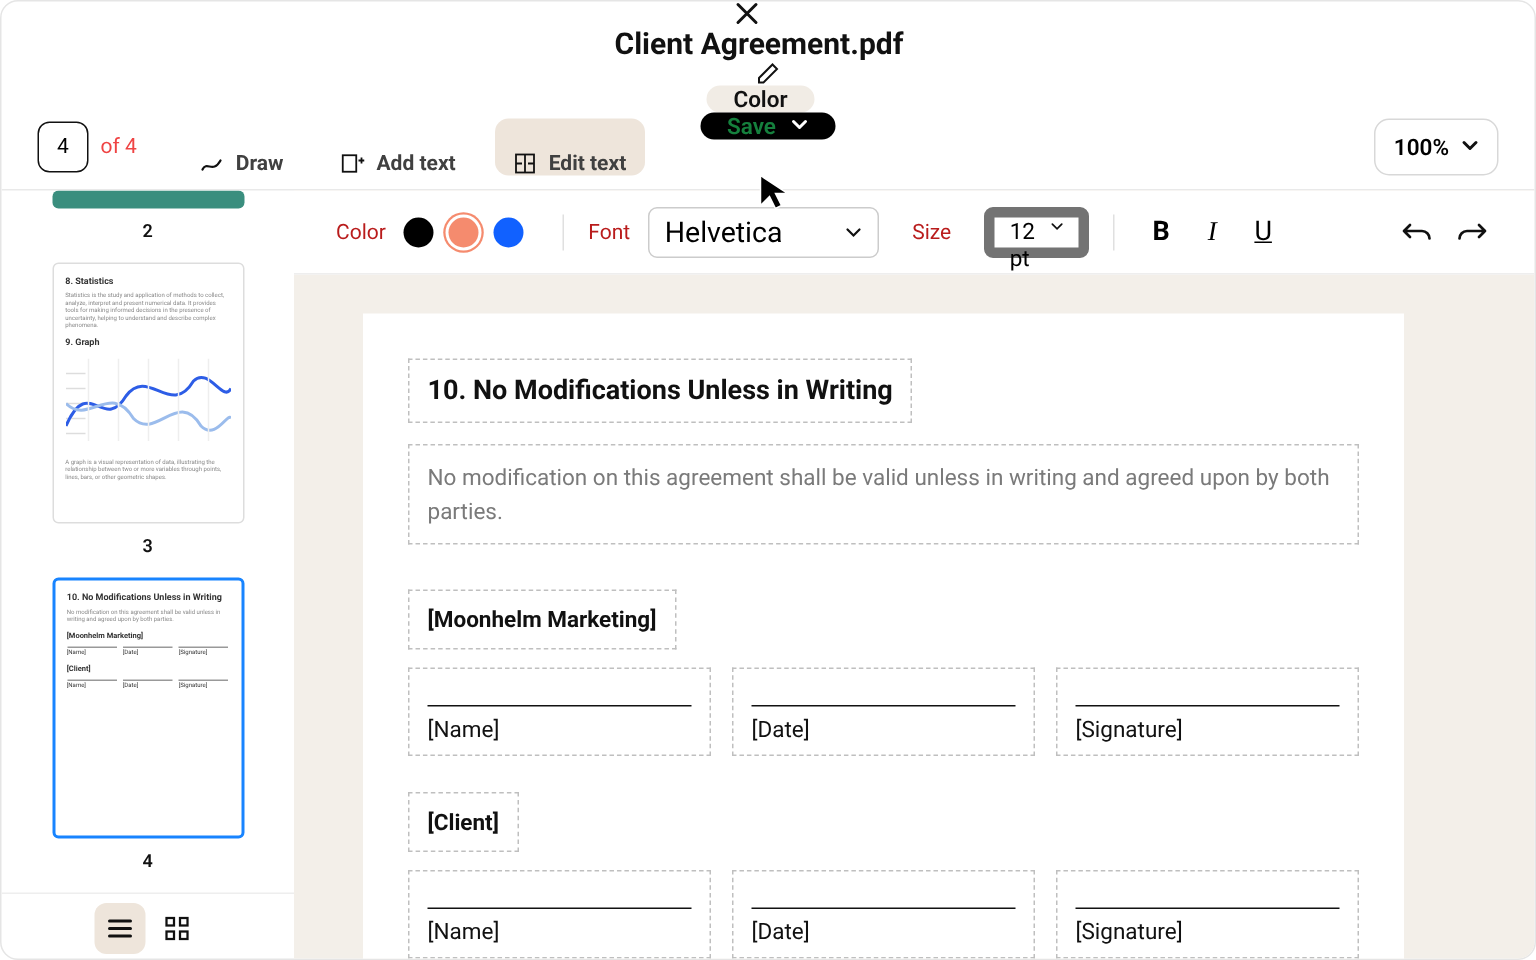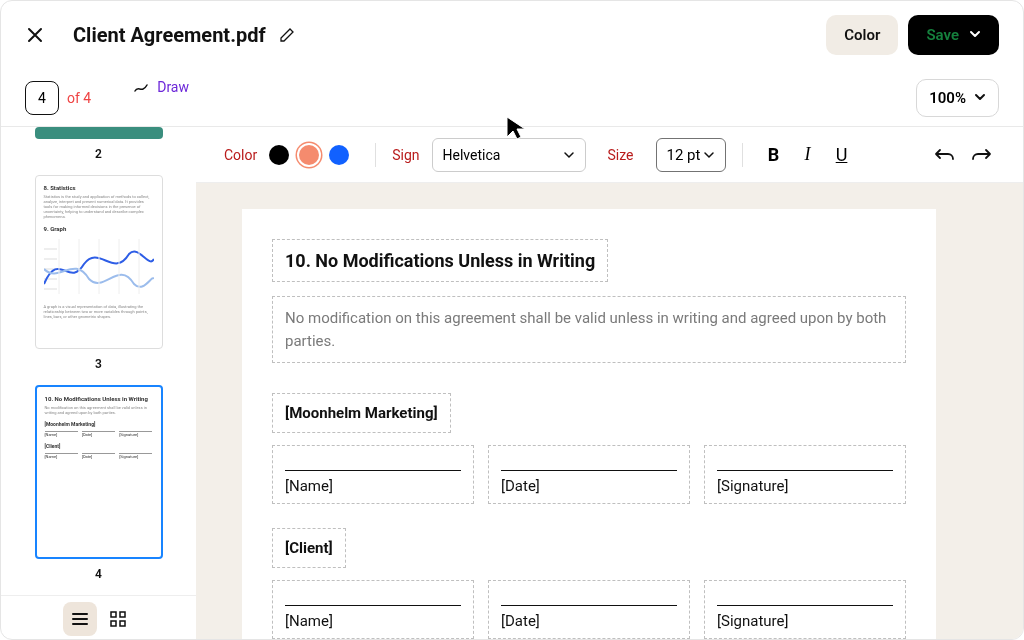--- a/index.html
+++ b/index.html
@@ -1,30 +1,30 @@
 <!DOCTYPE html>
 <html><head>
 <meta charset="utf-8">
 <style>
   * { box-sizing: border-box; margin: 0; padding: 0; }
   body { font-family: -apple-system, BlinkMacSystemFont, "Segoe UI", Roboto, Helvetica, Arial, sans-serif; width: 1024px; height: 640px; overflow: hidden; background: #fff; border: 1px solid #e5e5e5; border-radius: 12px; position: relative; }
-  .titlebar { display: flex; align-items: center; height: 68px; padding: 0 24px; }
+  .titlebar { display: flex; align-items: center; height: 68px; padding: 0 24px; flex-direction: column; }
   .close-x { width: 20px; height: 20px; margin-right: 28px; cursor: pointer; display:flex; align-items:center; justify-content:center; }
   .title { font-size: 20px; font-weight: 700; color: #111; margin-right: 12px; }
   .edit-pencil { width: 18px; height: 18px; display:flex; align-items:center; justify-content:center; }
   .titlebar-spacer { flex: 1; }
   .btn { height: 40px; border-radius: 10px; font-size: 15px; font-weight: 600; padding: 0 18px; display: inline-flex; align-items: center; cursor: pointer; }
   .btn-cancel { background: #f1ece5; color: #111; margin-right: 10px; }
   .btn-save { background: #000; color: #15803d; }
   .btn-save .chev { margin-left: 10px; }
 
   .toolbar { display: flex; align-items: center; height: 58px; padding: 0 24px; border-bottom: 1px solid #e9e9e9; }
   .page-box { border: 1.5px solid #111; border-radius: 8px; width: 34px; height: 34px; display:flex; align-items:center; justify-content:center; font-size: 14px; margin-right: 8px; }
   .of-text { font-size: 14px; color: #ef4444; margin-right: 30px; }
-  .tbtn { display:inline-flex; align-items:flex-start; height:38px; padding: 0 12px; border-radius: 9px; font-size: 14px; color: #6d28d9; margin-right: 14px; cursor:pointer; }
+  .tbtn { display:inline-flex; align-items:flex-end; height:38px; padding: 0 12px; border-radius: 9px; font-size: 14px; color: #404040; margin-right: 14px; cursor:pointer;font-weight:bold; }
   .tbtn .ic { width:16px; height:16px; margin-right: 8px; display:flex; align-items:center; justify-content:center; }
   .tbtn.active { background: #eee5db; }
   .tbtn.sign .chev { margin-left: 6px; }
   .toolbar-spacer { flex:1; }
   .zoom { border: 1px solid #d8d8d8; border-radius: 10px; height: 38px; padding: 0 12px; display:flex; align-items:center; font-size:15px; font-weight:600; }
   .zoom .chev { margin-left: 8px; }
 
   .cursor { position: absolute; left: 504px; top: 114px; pointer-events: none; z-index: 100; }
 
   .workarea { display: flex; height: 514px; }
@@ -42,22 +42,22 @@
   .bb-btn.on { background:#eee5db; }
 
   .editor { flex:1; background:#f3efe9; display:flex; flex-direction:column; overflow:hidden; }
   .format-bar { height:56px; background:#fff; display:flex; align-items:center; padding: 0 28px; border-bottom:1px solid #eee; }
   .lbl { font-size:14px; color:#b91c1c; margin-right:12px; }
   .swatch { width:20px; height:20px; border-radius:50%; margin-right:10px; cursor:pointer; }
   .sw-black { background:#000; }
   .sw-orange { background:#f58b6e; box-shadow:0 0 0 2px #fff, 0 0 0 3.5px #f58b6e; }
   .sw-blue { background:#1161ff; }
   .divider { width:1px; height:24px; background:#e0e0e0; margin: 0 16px; }
-  .font-select { border:1px solid #ccc; border-radius:6px; height:34px; width:154px; padding:0 10px; display:flex; align-items:center; justify-content:space-between; font-size:14px; cursor:pointer; }
-  .size-select { border:1px solid #737373; border-radius:6px; height:34px; width:70px; padding:0 10px; display:flex; align-items:center; justify-content:space-between; font-size:15px; cursor:pointer; margin-left:10px; }
+  .font-select { border:1px solid #ccc; border-radius:6px; height:34px; width:154px; padding:0 10px; display:flex; align-items:center; justify-content:space-between; font-size:19px; cursor:pointer; }
+  .size-select { border:7px solid #737373; border-radius:6px; height:34px; width:70px; padding:0 10px; display:flex; justify-content:space-between; font-size:15px; cursor:pointer; margin-left:10px; }
   .fmt-btn { width:30px; height:30px; display:flex; align-items:center; justify-content:center; cursor:pointer; margin-right:4px; font-size:18px;}
   .fmt-b { font-weight:700; }
   .fmt-i { font-style:italic; font-family: Georgia, serif; }
   .fmt-u { text-decoration: underline; }
   .format-spacer { flex:1; }
   .undo, .redo { width:28px; height:28px; display:flex; align-items:center; justify-content:center; cursor:pointer; margin-left:8px; }
 
   .canvas-wrap { flex:1; overflow:hidden; padding:26px 32px 0 46px; }
   .page { background:#fff; width:694px; min-height:600px; padding:30px; }
   .edit-box { border:1.5px dashed #bfbfbf; padding:10px 12px; display:inline-block; font-size:15px; color:#111; }
@@ -104,20 +104,38 @@
   <div class="of-text">of 4</div>
 
   <div class="tbtn">
     <span class="ic">
         <svg width="16" height="16" viewBox="0 0 16 16">
           <path d="M2 12 C5 6 9 15 14 6" stroke="#111" stroke-width="1.5" fill="none" stroke-linecap="round"></path>
         </svg>
       </span>
     <span>Draw</span>
   </div>
+  <div class="tbtn">
+    <span class="ic">
+        <svg width="16" height="16" viewBox="0 0 16 16">
+          <rect x="1.5" y="2.5" width="9" height="11" stroke="#111" stroke-width="1.2" fill="none"></rect>
+          <path d="M12 6 H16 M14 4 V8" stroke="#111" stroke-width="1.2"></path>
+        </svg>
+      </span>
+    <span>Add text</span>
+  </div>
+  <div class="tbtn active">
+    <span class="ic">
+        <svg width="16" height="16" viewBox="0 0 16 16">
+          <rect x="2" y="2" width="12" height="12" stroke="#111" stroke-width="1.2" fill="none"></rect>
+          <path d="M8 2 V14 M2 8 H6 M10 8 H14" stroke="#111" stroke-width="1.2"></path>
+        </svg>
+      </span>
+    <span>Edit text</span>
+  </div>
 
   <div class="toolbar-spacer"></div>
   <div class="zoom">
     <span>100%</span>
     <span class="chev"><svg width="12" height="12" viewBox="0 0 12 12">
           <path d="M2 4 L6 8 L10 4" stroke="#111" stroke-width="2" fill="none" stroke-linecap="round" stroke-linejoin="round"></path>
         </svg></span>
   </div>
 </div>
 
@@ -200,21 +218,21 @@
     </div>
   </div>
 
   <div class="editor">
     <div class="format-bar">
       <span class="lbl">Color</span>
       <div class="swatch sw-black"></div>
       <div class="swatch sw-orange"></div>
       <div class="swatch sw-blue"></div>
       <div class="divider"></div>
-      <span class="lbl">Sign</span>
+      <span class="lbl">Font</span>
       <div class="font-select">
         <span>Helvetica</span>
         <svg width="12" height="12" viewBox="0 0 12 12">
             <path d="M2 4 L6 8 L10 4" stroke="#111" stroke-width="1.5" fill="none" stroke-linecap="round"></path>
           </svg>
       </div>
       <span class="lbl" style="margin-left:22px">Size</span>
       <div class="size-select">
         <span>12 pt</span>
         <svg width="12" height="12" viewBox="0 0 12 12">

